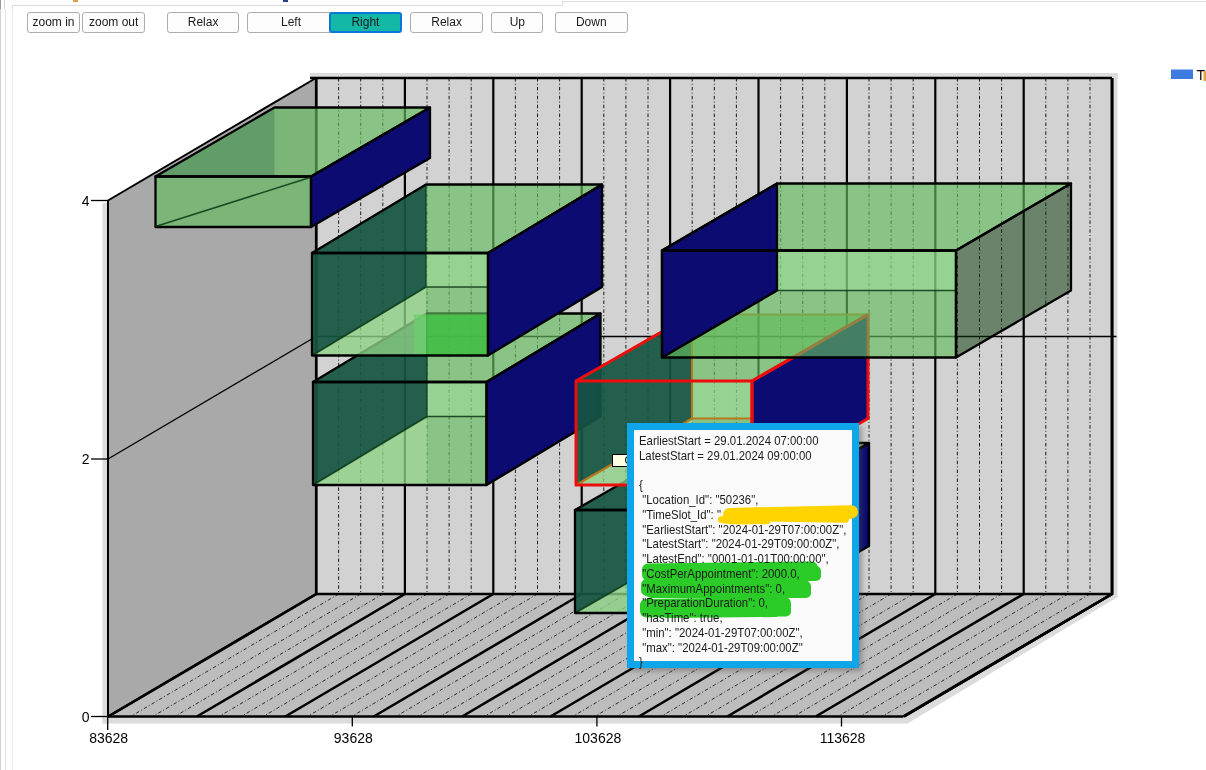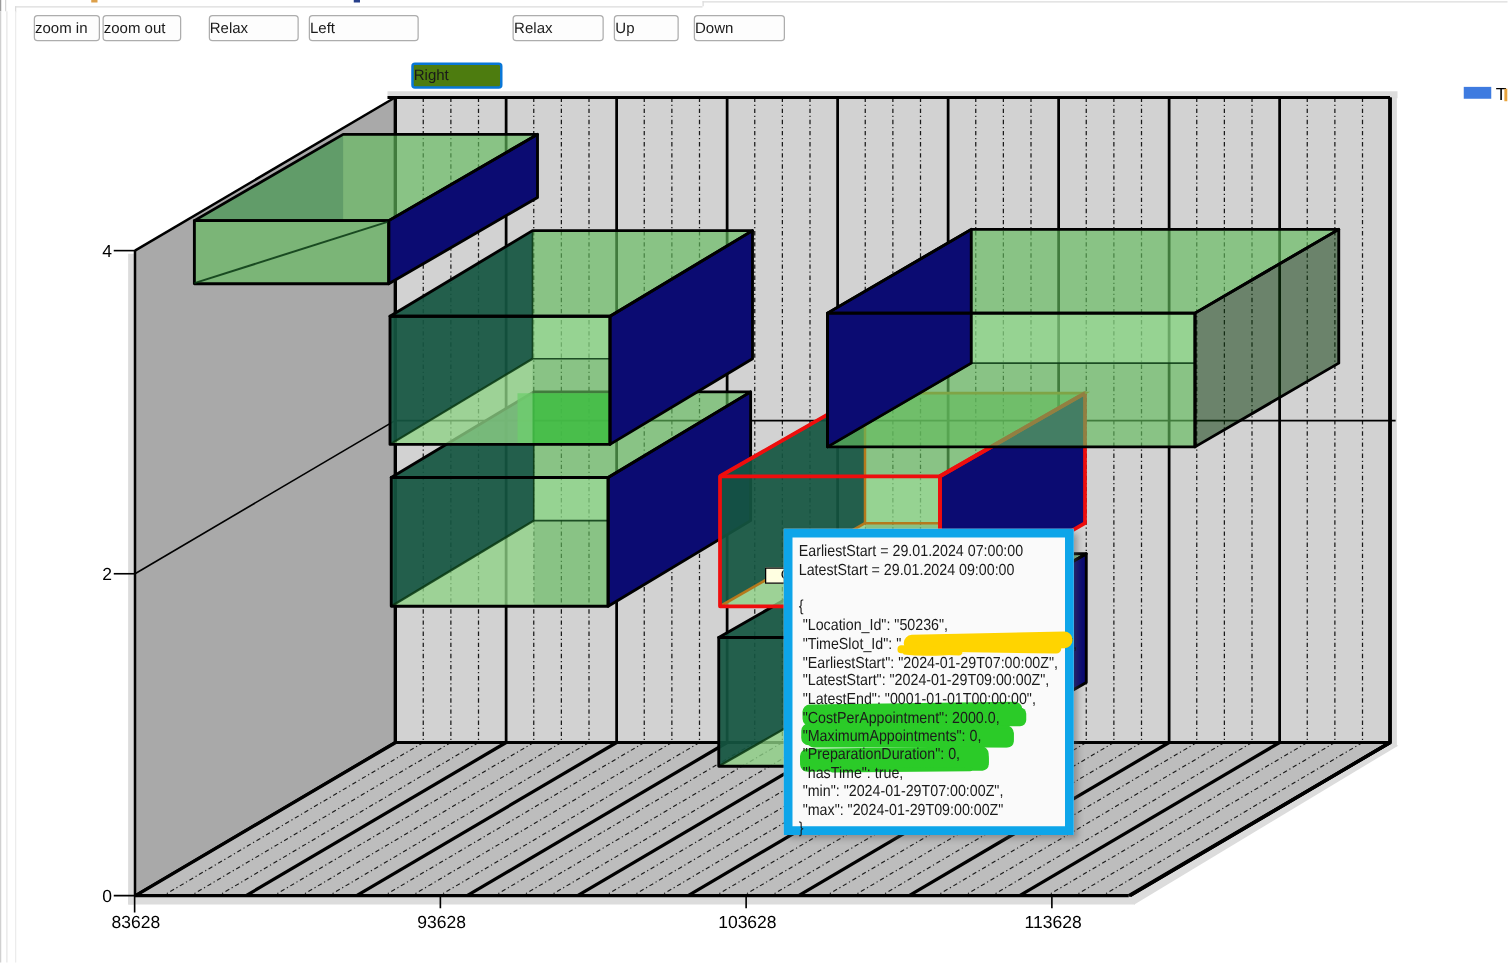--- a/index.html
+++ b/index.html
@@ -1,19 +1,19 @@
 <!DOCTYPE html>
 <html><head><meta charset="utf-8">
 <style>
  html,body {margin:0;padding:0;width:1206px;height:770px;background:#fff;overflow:hidden;
    font-family:"Liberation Sans", sans-serif;}
  .btn {position:absolute;top:12px;height:20.5px;box-sizing:border-box;
    background:#fdfdfd;border:1px solid #adadad;border-radius:3px;
-   font-size:12px;color:#1a1a1a;text-align:left;line-height:18.5px;}
- .btn.sel {border:2px solid #0977d7;background:#4d7c0f;line-height:16.5px;margin-top:38px;}
+   font-size:12px;color:#1a1a1a;text-align:center;line-height:18.5px;}
+ .btn.sel {border:2px solid #0977d7;background:#14b8a6;line-height:16.5px;}
  .tl {white-space:pre;transform:scaleX(0.89);transform-origin:0 0;}
 </style></head>
 <body>
 
 <div style="position:absolute;left:0;top:0;width:1px;height:9px;background:#9a9a9a"></div>
 <div style="position:absolute;left:4px;top:0;width:1px;height:9px;background:#d8d8d8"></div>
 <div style="position:absolute;left:12px;top:4.5px;width:550px;height:1px;background:#dbdbdb"></div>
 <div style="position:absolute;left:12px;top:4.5px;width:1px;height:5px;background:#dbdbdb"></div>
 <div style="position:absolute;left:562px;top:1px;width:644px;height:1px;background:#dbdbdb"></div>
 <div style="position:absolute;left:562px;top:1px;width:1px;height:4px;background:#dbdbdb"></div>

